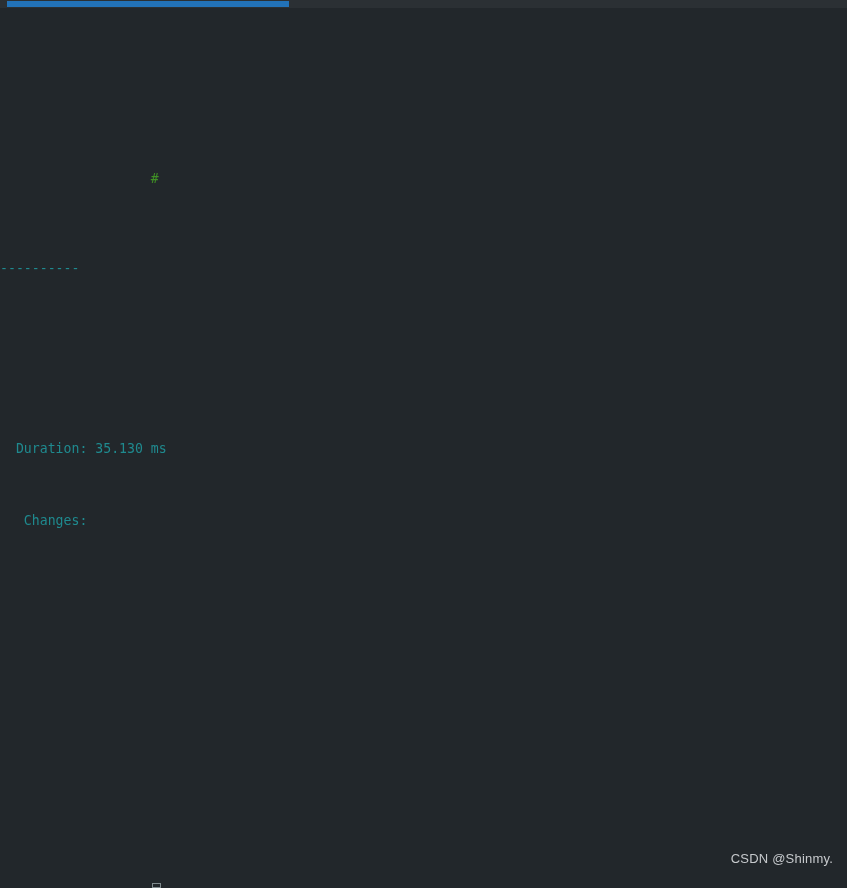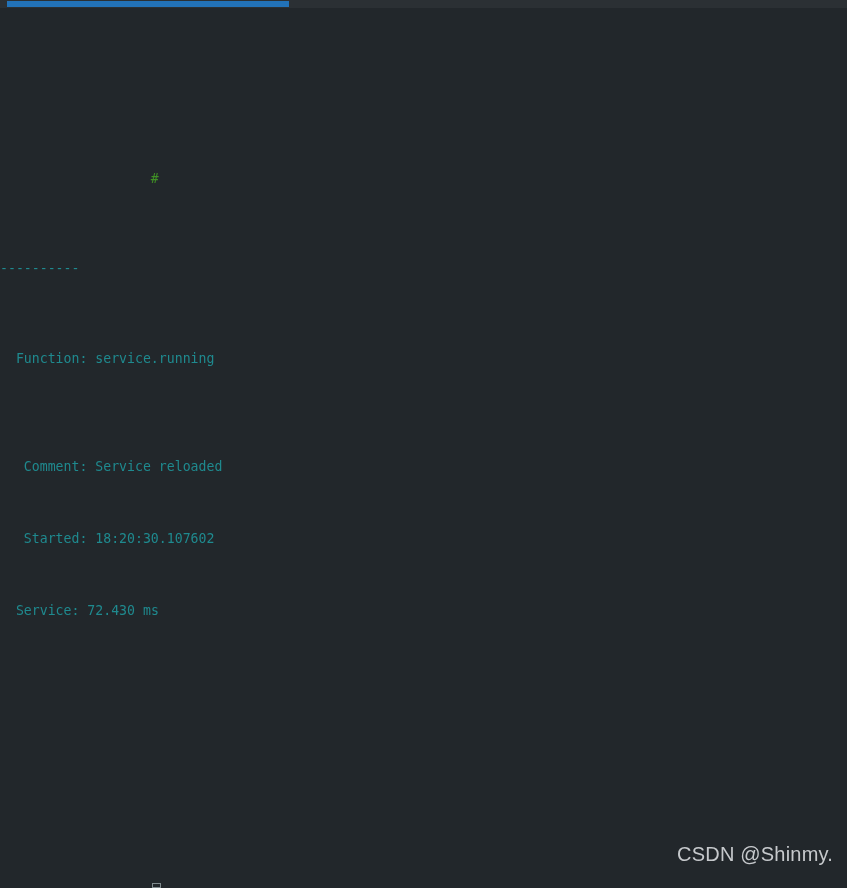--- a/index.html
+++ b/index.html
@@ -66,21 +66,21 @@
   .c-green  { color: #3f8f25; }
   .c-dim    { color: #22272b; }
 
   
   #watermark {
     position: absolute;
     right: 14px;
     bottom: 22px;
     color: #c6c9cc;
     font-family: "Liberation Sans", "DejaVu Sans", sans-serif;
-    font-size: 20px;
+    font-size: 13px;
     letter-spacing: 0.2px;
     white-space: pre;
   }
 
   
   #cursor {
     position: absolute;
     left: 152px;
     bottom: 0px;
     width: 9px;
@@ -104,30 +104,28 @@
     
     <div class="line"> </div>
 
     
     <div class="line"><span class="c-dim">                   </span><span class="c-green">#</span></div>
 
     
     <div class="line"><span class="c-teal">----------</span></div>
 
 
-    <div class="line"><span class="c-teal">  Function:</span><span class="c-teal"> </span><span class="c-teal">service.running</span></div>
-
-
-
-    <div class="line"><span class="c-teal">   Comment:</span><span class="c-teal"> </span><span class="c-teal">Service reloaded</span></div>
-
-    <div class="line"><span class="c-teal">   Started:</span><span class="c-teal"> </span><span class="c-teal">18:20:30.107602</span></div>
-
-    <div class="line"><span class="c-teal">  Service:</span><span class="c-teal"> </span><span class="c-teal">72.430 ms</span></div>
-
+
+
+
+
+
+    <div class="line"><span class="c-teal">  Duration:</span><span class="c-teal"> </span><span class="c-teal">35.130 ms</span></div>
+
+    <div class="line"><span class="c-teal">   Changes:</span></div>
 
     
 
     
 
     
 
     
     
 

